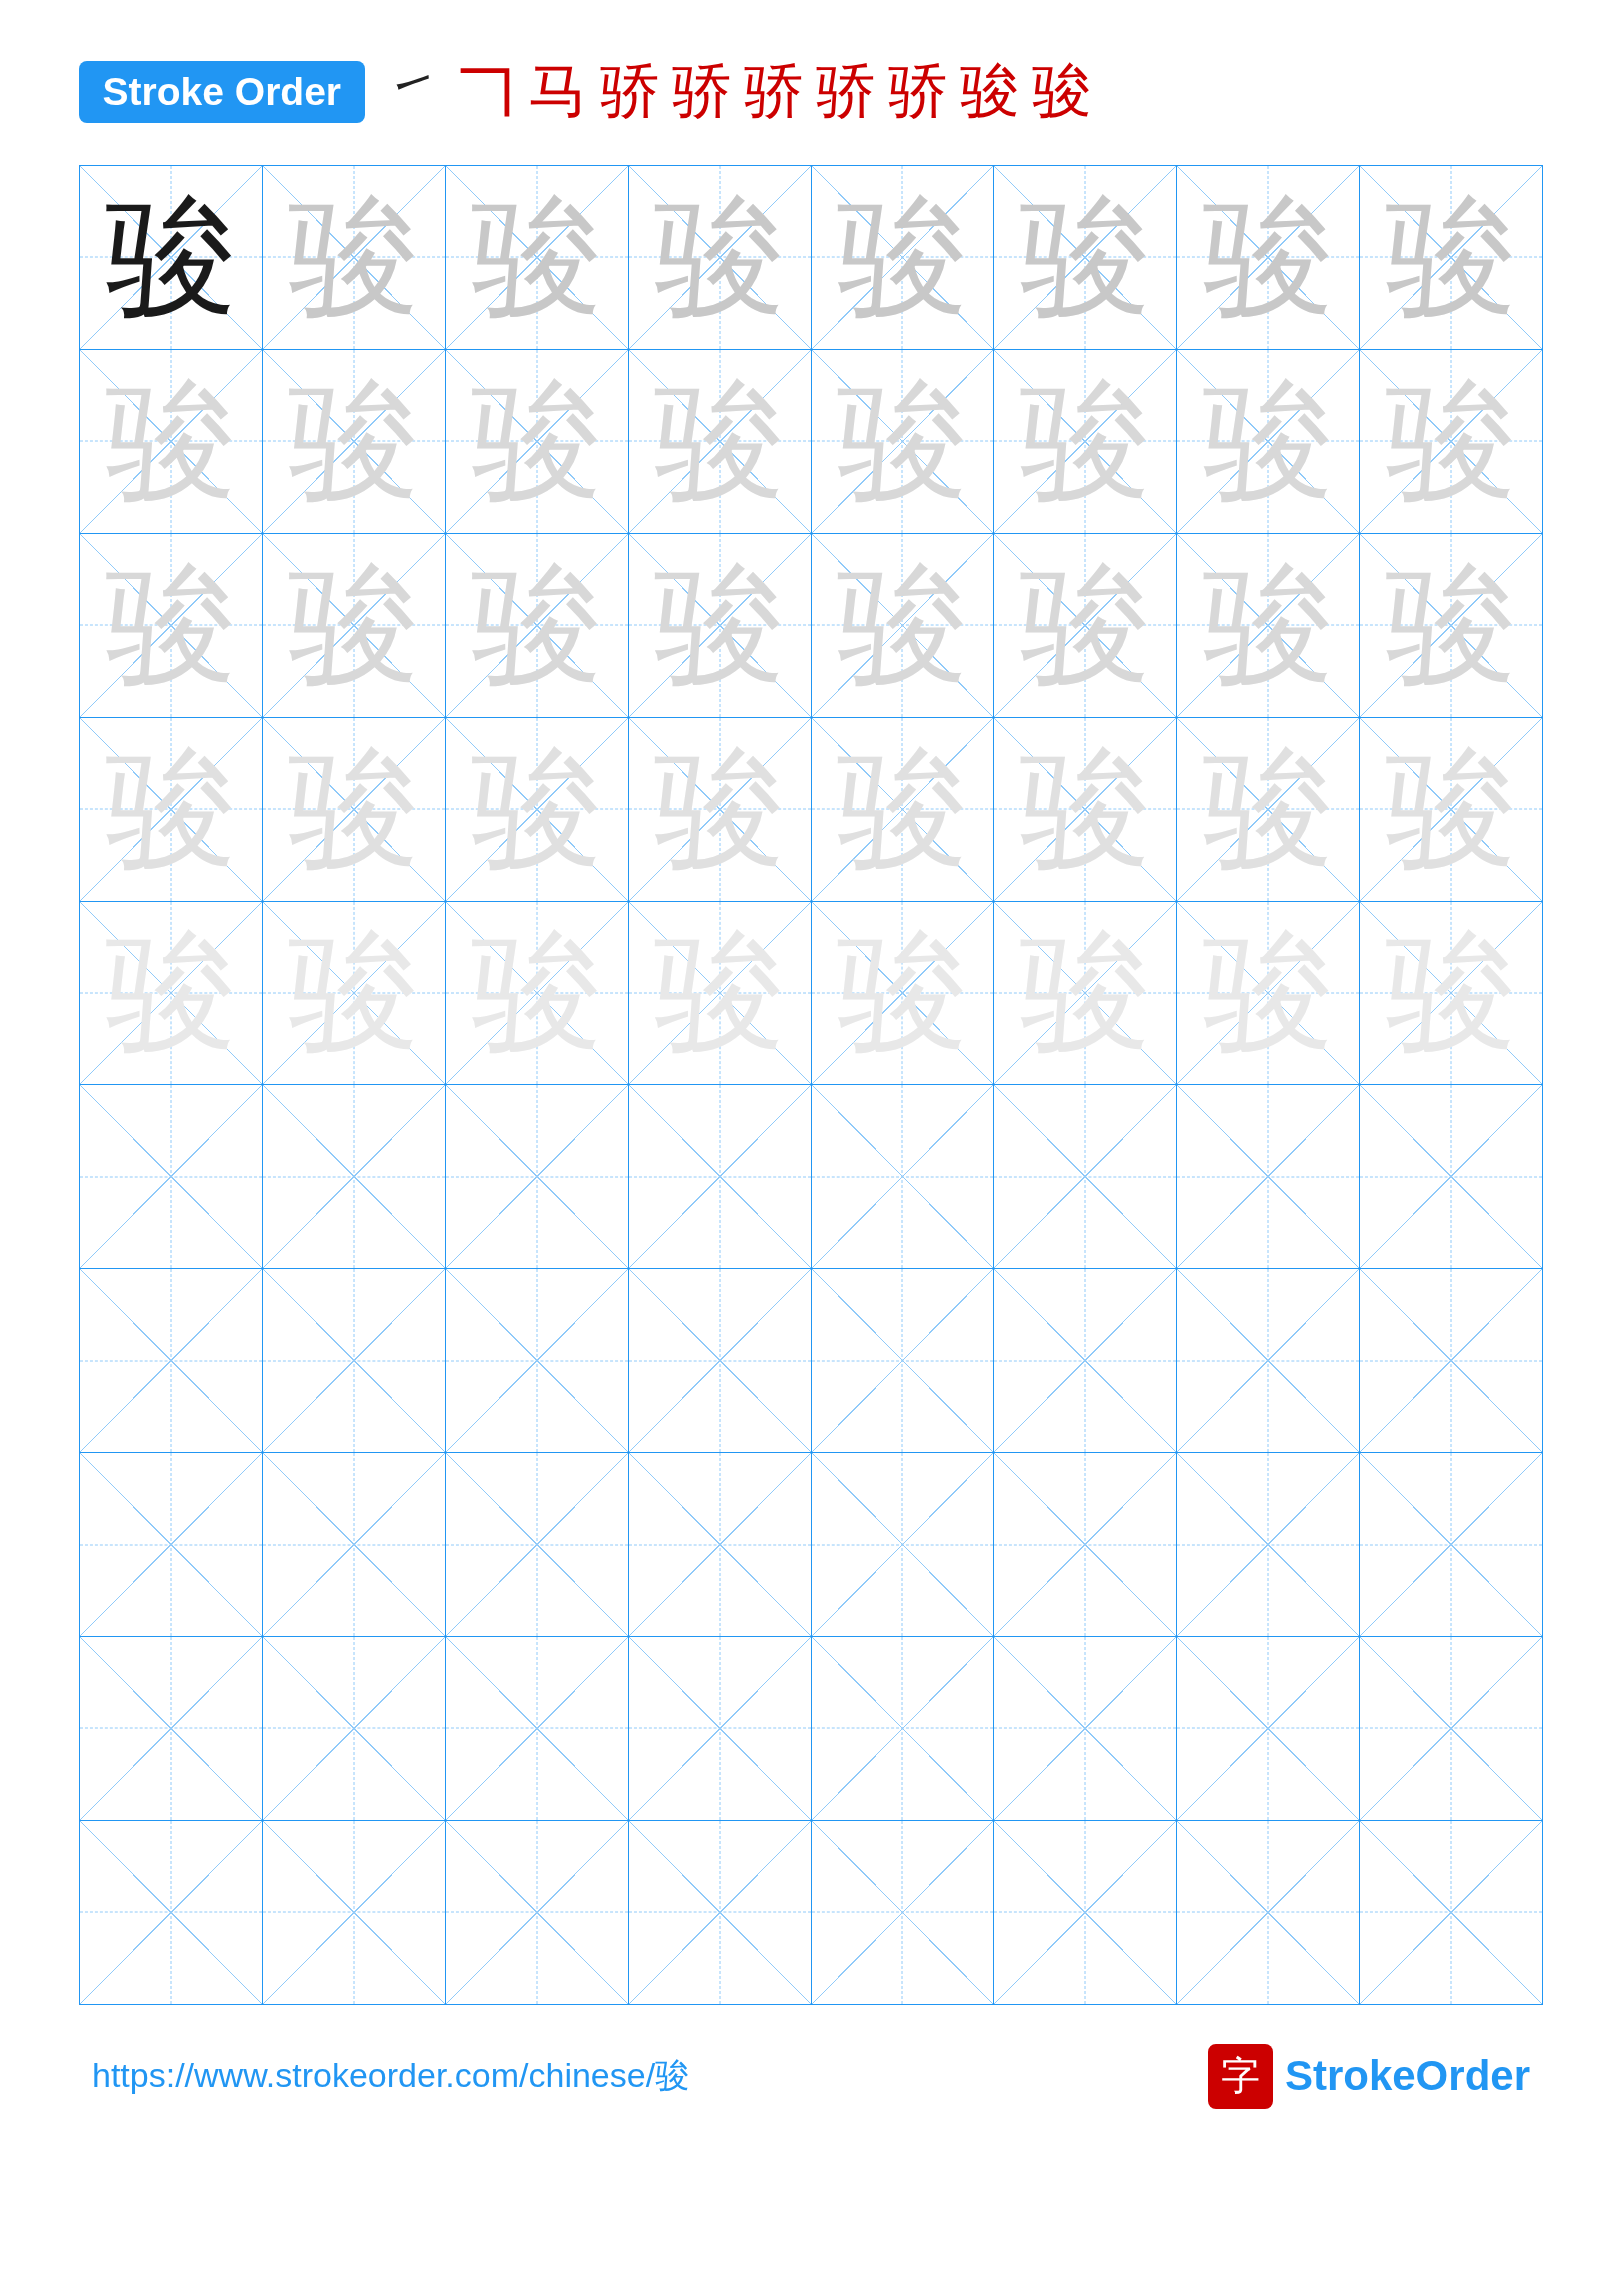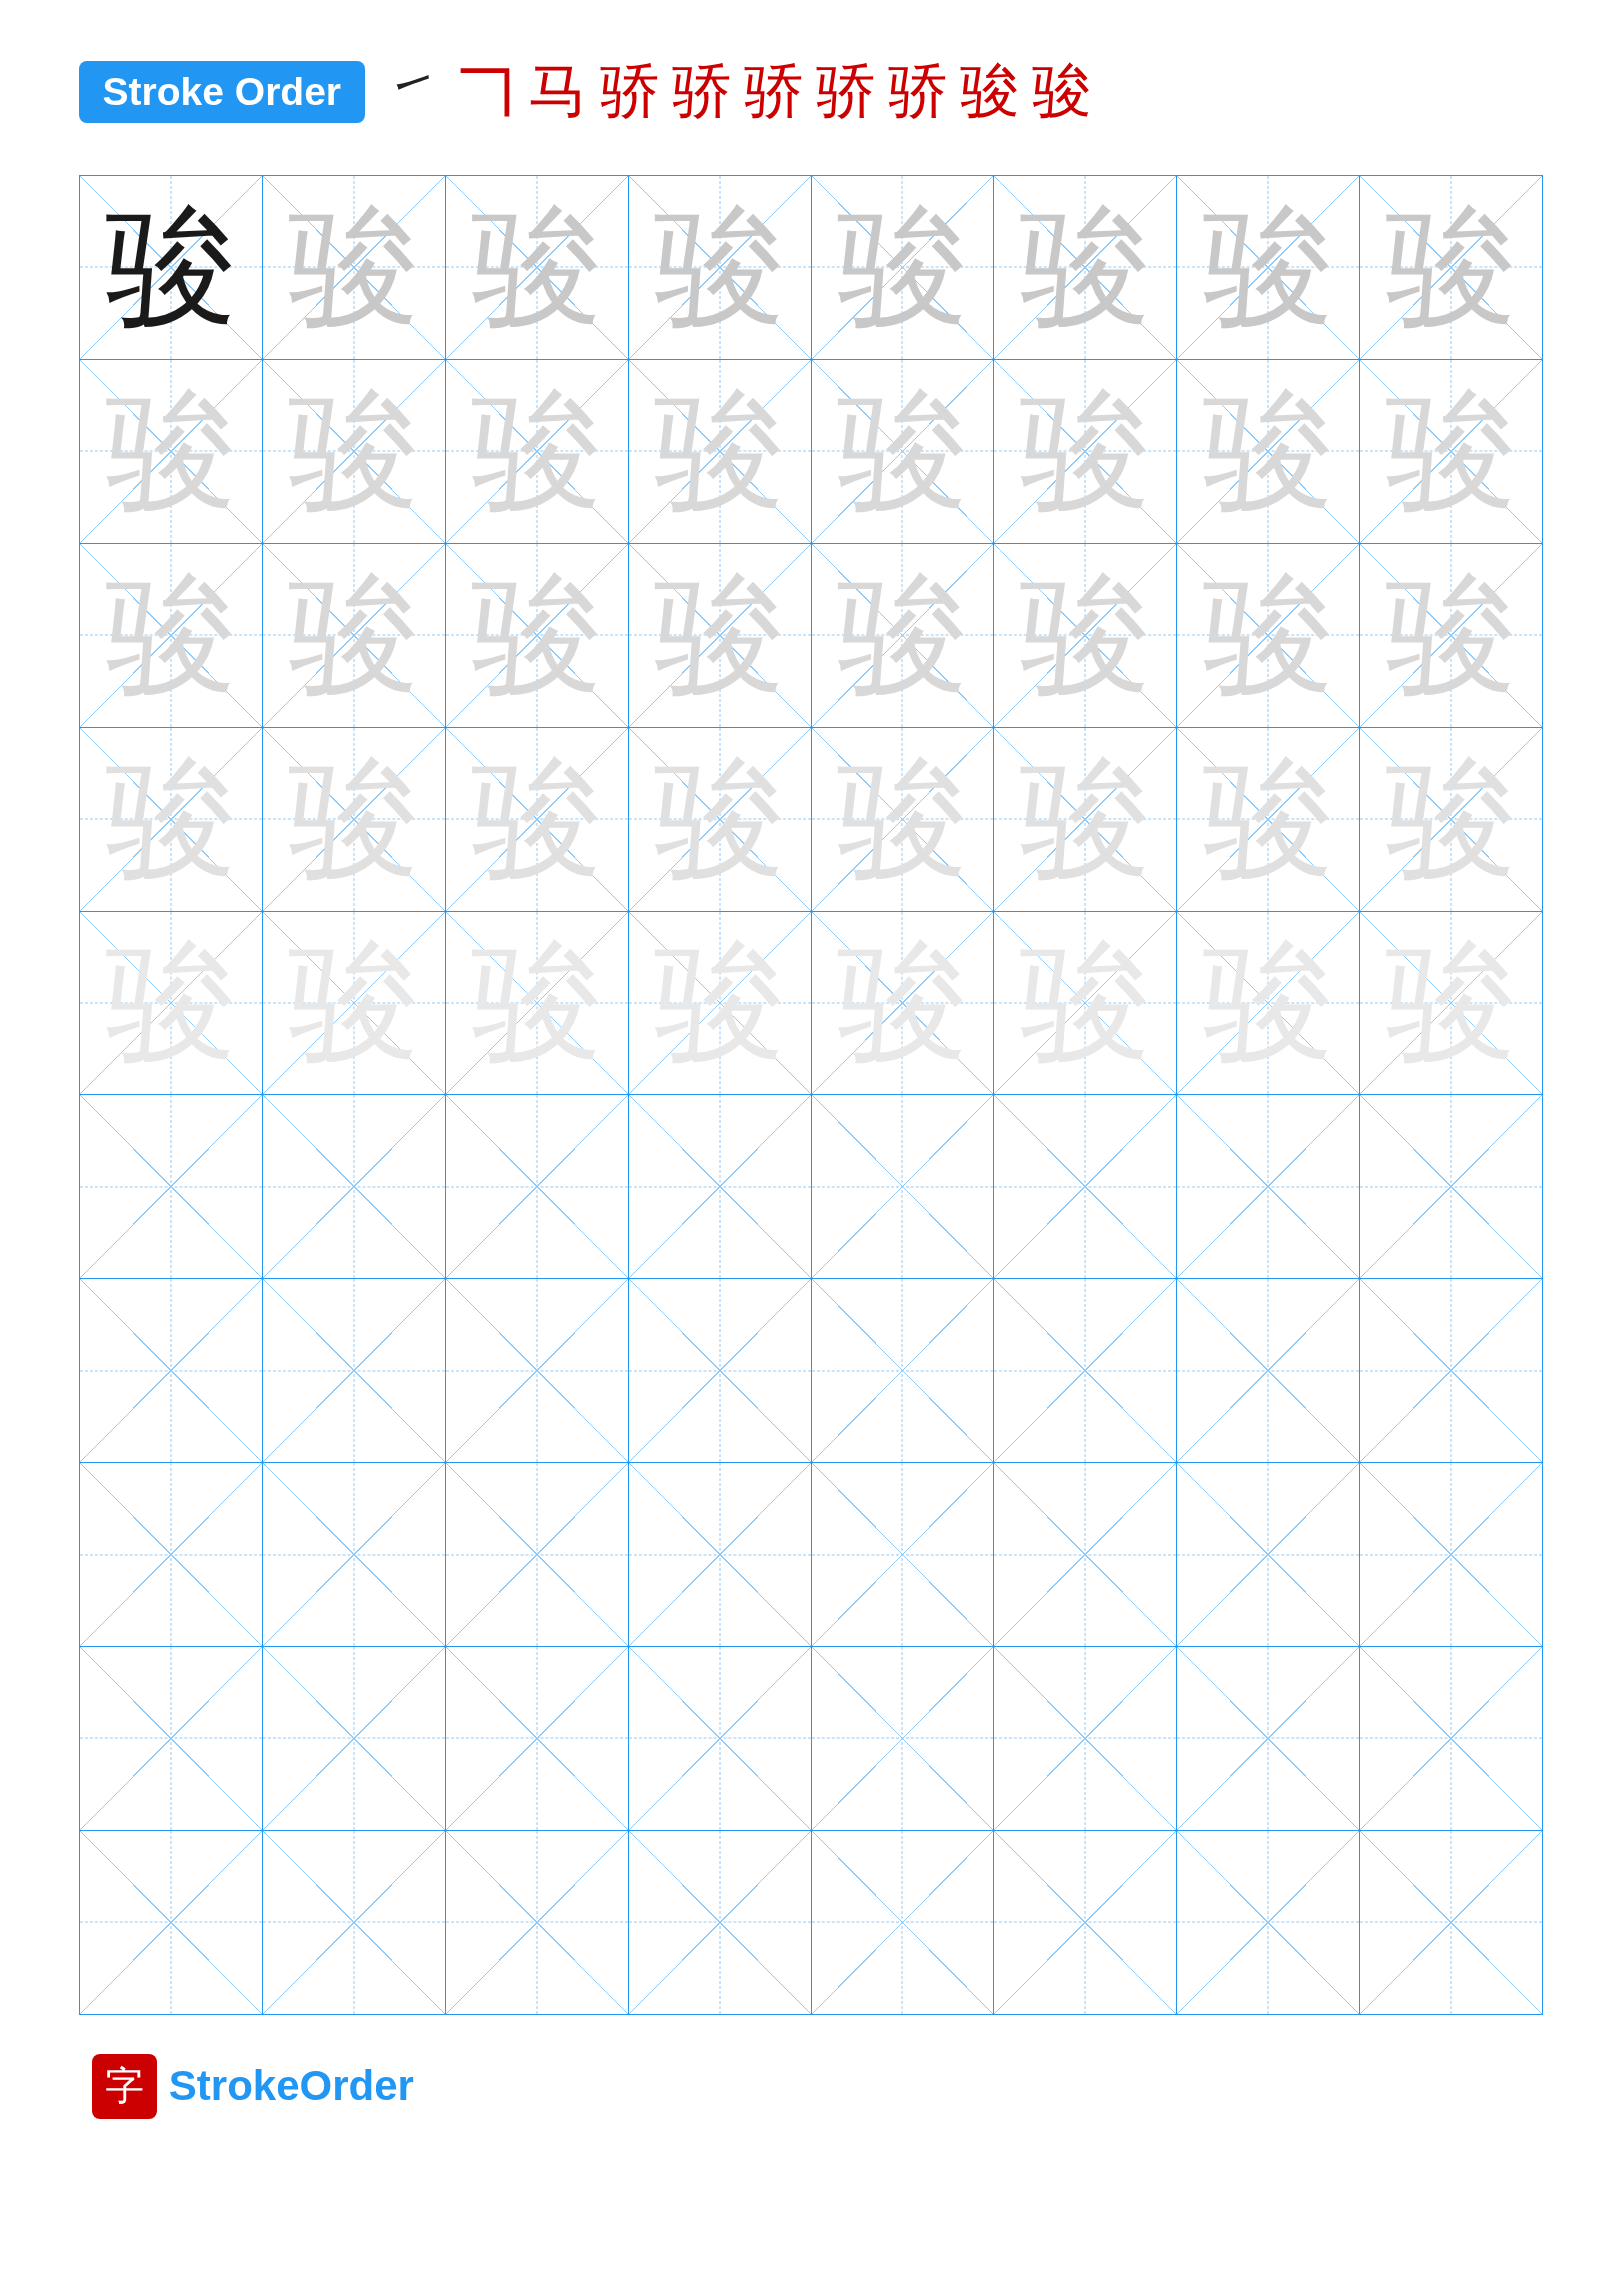--- a/index.html
+++ b/index.html
@@ -28,21 +28,21 @@
       color: #2196F3;
       text-align: center;
       margin-bottom: 39px;
       font-family: Arial, sans-serif;
     }
 
     .stroke-order-row {
       display: flex;
       align-items: center;
       width: 100%;
-      margin-bottom: 43px;
+      margin-bottom: 33px;
       gap: 19.6px;
     }
 
     .stroke-order-badge {
       background: #2196F3;
       color: white;
       font-size: 39px;
       padding: 9.2px 23.6px;
       border-radius: 7.9px;
       font-family: Arial, sans-serif;
@@ -951,20 +951,21 @@
             <div class="v-line"></div>
             <div class="d-line1"></div>
             <div class="d-line2"></div>
           </div>
         </div>
     </div>
 
   </div>
 
   <div class="footer">
+    <a class="footer-url" href="#">https://www.strokeorder.com/chinese/骏</a>
     <div class="footer-logo">
       <div class="footer-logo-icon">字</div>
       <div class="footer-logo-text">
         <span>StrokeOrder</span>
       </div>
     </div>
   </div>
 
 </div>
 

